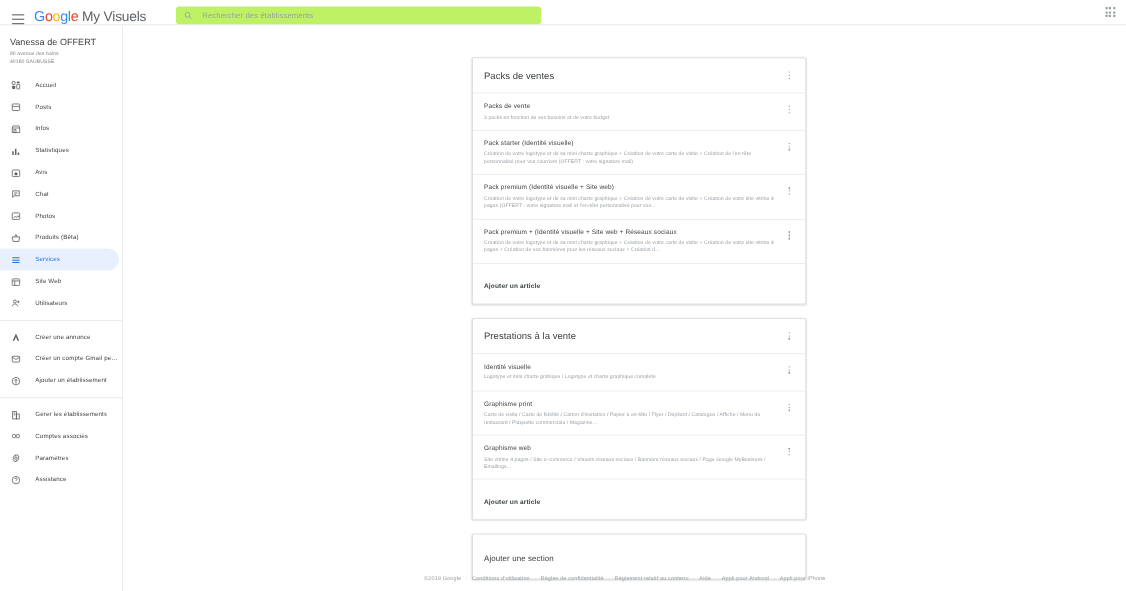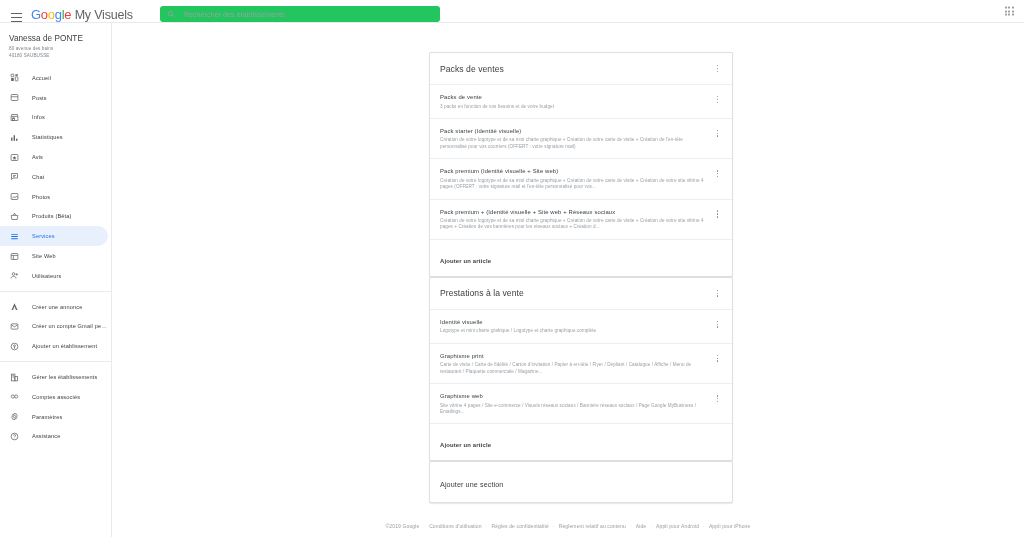--- a/index.html
+++ b/index.html
@@ -36,22 +36,22 @@
     white-space: nowrap;
   }
   .brand .g-logo { font-weight: 500; font-size: 13px; letter-spacing: -0.3px; }
   .brand .g-logo i { font-style: normal; }
   .c-blue { color: #4285f4; } .c-red { color: #ea4335; }
   .c-yellow { color: #fbbc05; } .c-green { color: #34a853; }
   .brand .mybiz { color: #5f6368; margin-left: 3.5px; font-size: 12.5px; font-weight: 400; }
 
   .searchbox {
     margin-left: 27px;
-    width: 280px; height: 16px;
-    background: #22c55e; border-radius: 3px;
+    width: 332px; height: 16px;
+    background: #bef264; border-radius: 3px;
     display: flex; align-items: center;
     padding: 0 7px; cursor: text;
   }
   .searchbox .si { flex: 0 0 auto; margin-right: 7px; display:flex; }
   .searchbox input {
     border: 0; background: transparent; outline: none;
     font-family: inherit; font-size: 7px; color: #3c4043;
     width: 100%; letter-spacing: 0.1px;
   }
   .searchbox input::placeholder { color: #9aa0a6; }
@@ -108,20 +108,21 @@
   }
   .content-col {
     position: absolute; left: 317px; top: 29px; width: 304px;
   }
 
   .card {
     background: #fff;
     border: 1px solid #e0e0e0;
     border-radius: 2px;
     box-shadow: 0 0.5px 1.2px rgba(60,64,67,0.12);
+    margin-bottom: 12px;
   }
   .card-head {
     display: flex; align-items: center; justify-content: space-between;
     padding: 9px 9px 9px 10px;
     border-bottom: 1px solid #eceff1;
   }
   .card-title { font-size: 8.6px; color: #3c4043; letter-spacing: 0.05px; }
 
   .row {
     display: flex; align-items: flex-start; justify-content: space-between;
@@ -199,21 +200,21 @@
       <i></i>
       <i></i>
       <i></i>
       <i></i>
   </div>
 </div>
 
 <div class="sidebar">
 
   <div class="biz-head">
-    <div class="biz-name">Vanessa de PONTE</div>
+    <div class="biz-name">Vanessa de OFFERT</div>
     <div class="biz-addr">80 avenue des bains</div>
     <div class="biz-addr">40180 SAUBUSSE</div>
   </div>
 
   <div class="nav">
 
     <div class="nav-item">
       <span class="ic">
         <svg width="9" height="9" viewBox="0 0 24 24" fill="currentColor">
             <rect x="3" y="3" width="7" height="7" rx="1.2" fill="none" stroke="currentColor" stroke-width="2"></rect>

